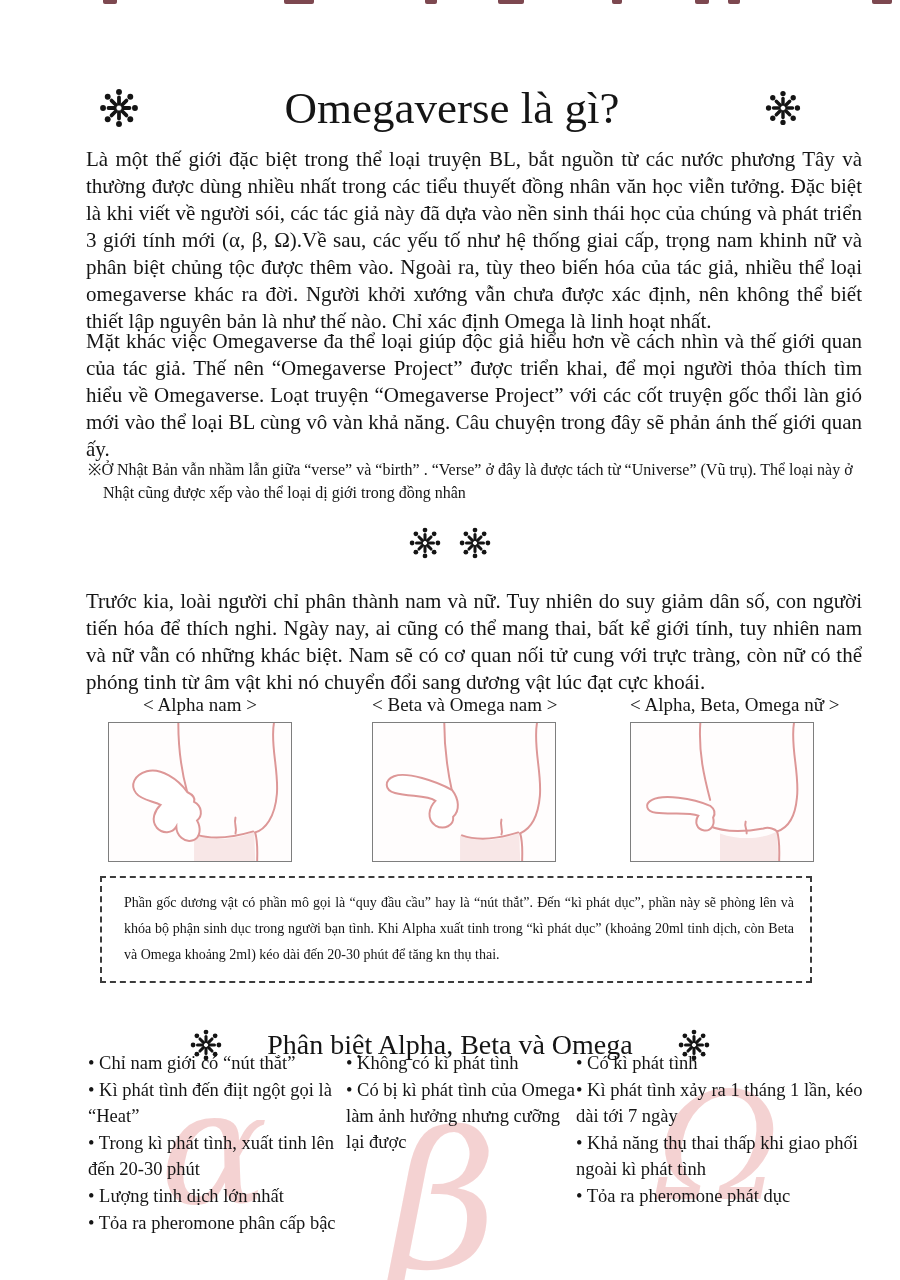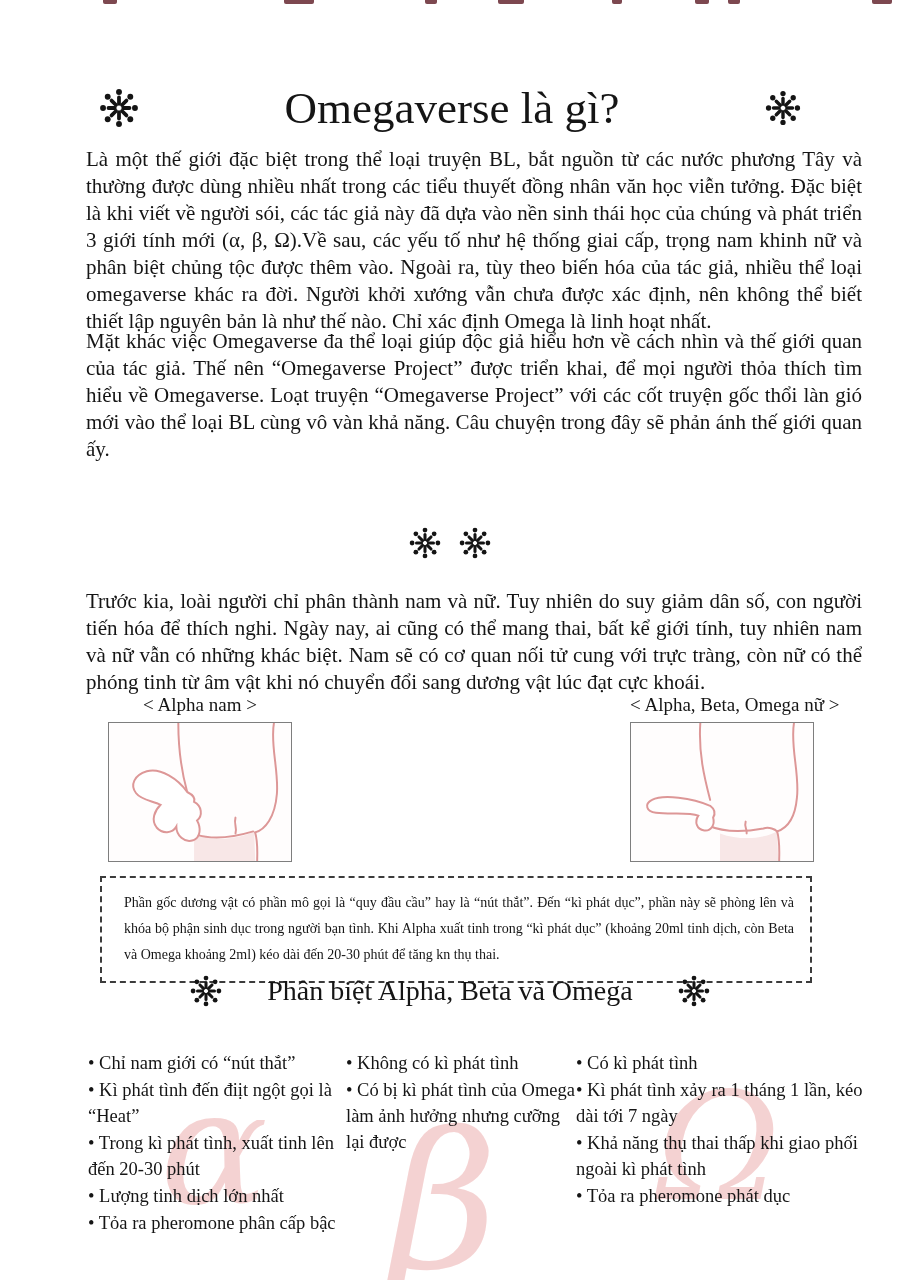--- a/index.html
+++ b/index.html
@@ -44,21 +44,21 @@
     padding-left:15px;text-indent:-15px;
   }
 
   
   .section-heading{
     position:absolute;left:0;right:0;margin:0;
     display:flex;align-items:center;justify-content:center;
     font-size:28px;font-weight:normal;gap:16px;
   }
   .heading-1{top:526px;}
-  .heading-2{top:974px;gap:44px;}
+  .heading-2{top:1028px;gap:44px;}
 
   
   .figures{position:absolute;top:694px;left:0;right:0;height:172px;padding-left:48px;}
   .fig{position:absolute;top:0;width:184px;text-align:center;}
   .fig1{left:108px;} .fig2{left:372px;} .fig3{left:630px;}
   .fig figcaption{font-size:19px;margin-bottom:6px;white-space:nowrap;}
   .figbox{
     width:184px;height:140px;border:1.6px solid #7e7e7e;background:#fffdfd;
     box-sizing:border-box;overflow:hidden;
   }
@@ -142,20 +142,21 @@
         <use href="#flower-sym"></use>
       </svg>
     <h1>Omegaverse là gì?</h1>
     <svg class="flower" width="38" height="38">
         <use href="#flower-sym"></use>
       </svg>
   </header>
 
   <p class="body-text para1">Là một thế giới đặc biệt trong thể loại truyện BL, bắt nguồn từ các nước phương Tây và thường được dùng nhiều nhất trong các tiểu thuyết đồng nhân văn học viễn tưởng. Đặc biệt là khi viết về người sói, các tác giả này đã dựa vào nền sinh thái học của chúng và phát triển 3 giới tính mới (α, β, Ω).Về sau, các yếu tố như hệ thống giai cấp, trọng nam khinh nữ và phân biệt chủng tộc được thêm vào. Ngoài ra, tùy theo biến hóa của tác giả, nhiều thể loại omegaverse khác ra đời. Người khởi xướng vẫn chưa được xác định, nên không thể biết thiết lập nguyên bản là như thế nào. Chỉ xác định Omega là linh hoạt nhất.</p>
   <p class="body-text para2">Mặt khác việc Omegaverse đa thể loại giúp độc giả hiểu hơn về cách nhìn và thế giới quan của tác giả. Thế nên “Omegaverse Project” được triển khai, để mọi người thỏa thích tìm hiểu về Omegaverse. Loạt truyện “Omegaverse Project” với các cốt truyện gốc thổi làn gió mới vào thể loại BL cùng vô vàn khả năng. Câu chuyện trong đây sẽ phản ánh thế giới quan ấy.</p>
+  <p class="footnote">※Ở Nhật Bản vẫn nhầm lẫn giữa “verse” và “birth” . “Verse” ở đây là được tách từ “Universe” (Vũ trụ). Thể loại này ở Nhật cũng được xếp vào thể loại dị giới trong đồng nhân</p>
 
   <h2 class="section-heading heading-1">
     <svg class="flower" width="34" height="34">
         <use href="#flower-sym"></use>
       </svg>
     <svg class="flower" width="34" height="34">
         <use href="#flower-sym"></use>
       </svg>
   </h2>
 
@@ -171,20 +172,34 @@
           <path class="art" d="M70,0 C70,28 74,52 79,70"></path>
           <path class="art" d="M167,0 C163,22 172,48 170,72 C168,96 158,108 148,111"></path>
           <path class="art" d="M148,111 C151,122 150,132 150,140"></path>
           <path class="art" d="M88,113 C105,119 126,116 146,110"></path>
           <path class="art" d="M128,96 C126,103 130,106 128,112"></path>
           <path class="art-fill" d="M79,70 C70,57 52,45 38,49 C25,53 21,63 27,71 C32,78 44,79 52,83 C46,89 42,98 48,106 C54,113 64,112 68,105 C68,114 76,122 85,119 C93,116 93,106 89,99 C95,94 94,84 86,80 C88,75 83,72 79,70 Z"></path>
         </svg>
       </div>
     </figure>
 
+    <figure class="fig fig2" style="margin:0">
+      <figcaption>&lt; Beta và Omega nam &gt;</figcaption>
+      <div class="figbox">
+        <svg viewBox="0 0 184 140">
+          <path class="art-shade" d="M88,140 L88,114 C110,122 134,118 148,111 L149,140 Z"></path>
+          <path class="art" d="M72,0 C72,28 76,52 80,70"></path>
+          <path class="art" d="M166,0 C162,24 171,50 169,74 C167,97 158,108 149,112"></path>
+          <path class="art" d="M149,112 C152,122 151,132 151,140"></path>
+          <path class="art" d="M90,114 C107,120 128,117 147,111"></path>
+          <path class="art" d="M130,98 C128,105 132,108 130,113"></path>
+          <path class="art-fill" d="M80,68 C64,59 34,49 21,54 C11,58 11,68 22,71 C37,75 55,73 63,79 C56,86 54,98 63,104 C72,109 82,104 81,95 C88,89 87,77 80,68 Z"></path>
+        </svg>
+      </div>
+    </figure>
 
     <figure class="fig fig3" style="margin:0">
       <figcaption>&lt; Alpha, Beta, Omega nữ &gt;</figcaption>
       <div class="figbox">
         <svg viewBox="0 0 184 140">
           <path class="art-shade" d="M90,140 L90,112 C112,120 134,117 148,110 L149,140 Z"></path>
           <path class="art" d="M70,0 C68,30 74,55 80,78"></path>
           <path class="art" d="M165,0 C161,24 171,52 168,76 C166,98 157,107 148,110"></path>
           <path class="art" d="M148,110 C151,121 150,132 150,140"></path>
           <path class="art" d="M78,104 C96,112 118,110 134,107 C140,105 146,108 148,110"></path>

